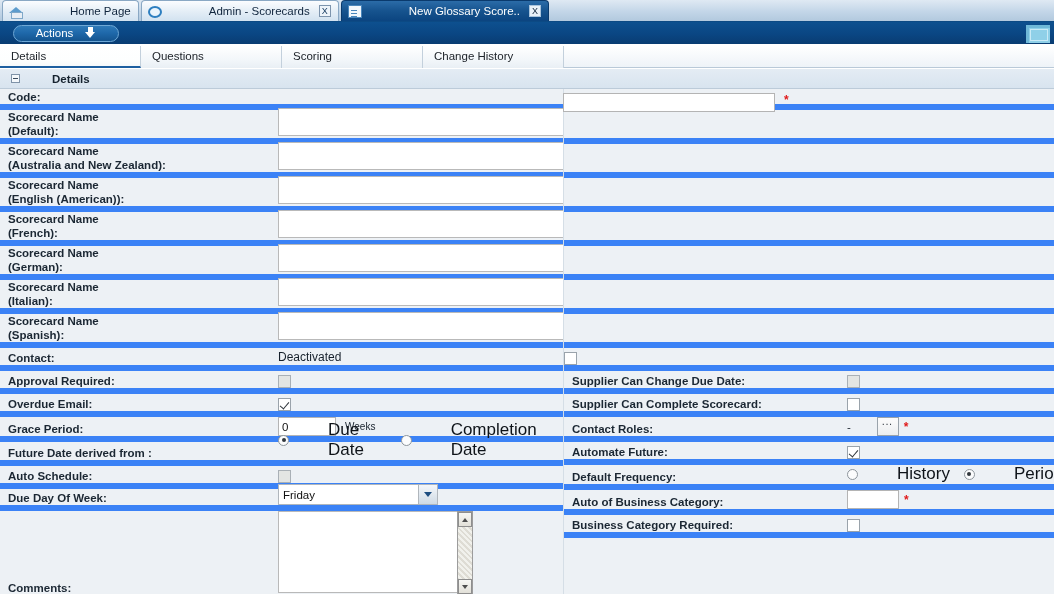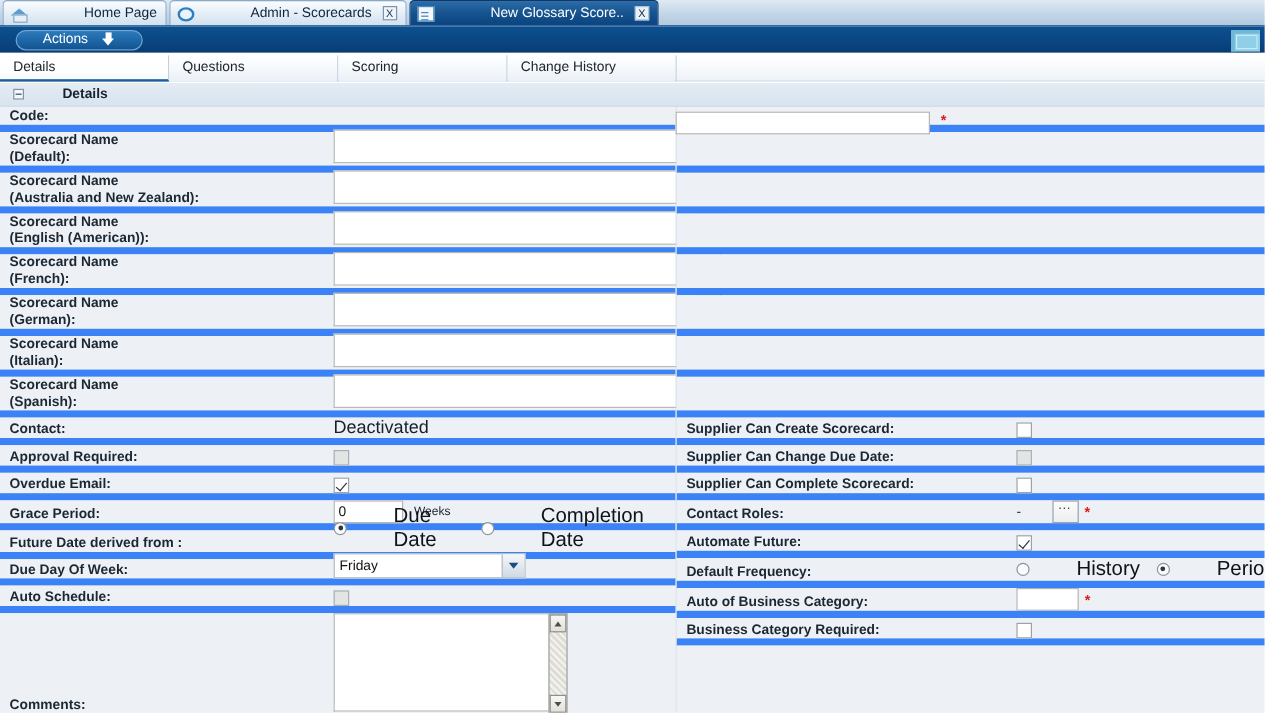--- a/index.html
+++ b/index.html
@@ -307,21 +307,21 @@
     flex: 0 0 11px;
   }
   .rb.on:after {
     content: ""; position: absolute; left: 2.5px; top: 2.5px;
     width: 4px; height: 4px; border-radius: 50%; background: #31373d;
   }
   .rb-label { font-size: 17px; color: #0e1319; margin-right: 9px; padding-left: 34px; }
   .rb-label.tight { margin-right: 3px; }
 
   
-  .val { font-size: 15px; color: #16202b; line-height: 16px; padding-top: 1px; }
+  .val { font-size: 12px; color: #16202b; line-height: 16px; padding-top: 1px; }
   .unit { font-size: 10px; color: #16202b; margin-left: 9px; line-height: 19px; }
 
   
   .browse-btn {
     width: 22px; height: 19px;
     border: 1px solid #9aa3ab;
     background: linear-gradient(to bottom,#fcfcfc 0%, #eceef0 100%);
     cursor: pointer;
     position: relative;
   }
@@ -586,34 +586,34 @@
       <div class="fld" style="padding-top:5px">
         <div class="radio-group">
           <span class="rb on"></span>
           <span class="rb-label">Due Date</span>
           <span class="rb"></span>
           <span class="rb-label">Completion Date</span>
         </div>
       </div>
     </div>
 
+    <div class="row" style="height:23px">
+      <div class="lbl">Auto Schedule:</div>
+      <div class="fld" style="padding-top:5px">
+        <span class="cb dim"></span>
+      </div>
+    </div>
+
     <div class="row" style="height:22px">
       <div class="lbl">Due Day Of Week:</div>
       <div class="fld" style="padding-top:1px">
         <div class="sel-wrap">
           <input class="sel" readonly="" value="Friday" style="">
           <span class="sel-arrow"></span>
         </div>
-      </div>
-    </div>
-
-    <div class="row" style="height:23px">
-      <div class="lbl">Auto Schedule:</div>
-      <div class="fld" style="padding-top:5px">
-        <span class="cb dim"></span>
       </div>
     </div>
 
     <div class="row" style="height:90px">
       <div class="lbl">Comments:</div>
       <div class="fld" style="padding-top:0">
         <div class="cmt-wrap">
           <textarea class="cmt" style=""></textarea>
           <div class="cmt-sb">
             <div class="cmt-sb-btn up"></div>
@@ -633,21 +633,20 @@
     <div class="row" style="height:21px"></div>
     <div class="row" style="height:34px"></div>
     <div class="row" style="height:34px"></div>
     <div class="row" style="height:34px"></div>
     <div class="row" style="height:34px"></div>
     <div class="row" style="height:34px"></div>
     <div class="row" style="height:34px"></div>
     <div class="row" style="height:34px"></div>
 
     <div class="row" style="height:23px">
-      <div class="lbl">Supplier Can Create Scorecard:</div>
       <div class="fld" style="padding-top:5px">
         <span class="cb"></span>
       </div>
     </div>
 
     <div class="row" style="height:23px">
       <div class="lbl">Supplier Can Change Due Date:</div>
       <div class="fld" style="padding-top:5px">
         <span class="cb dim"></span>
       </div>

